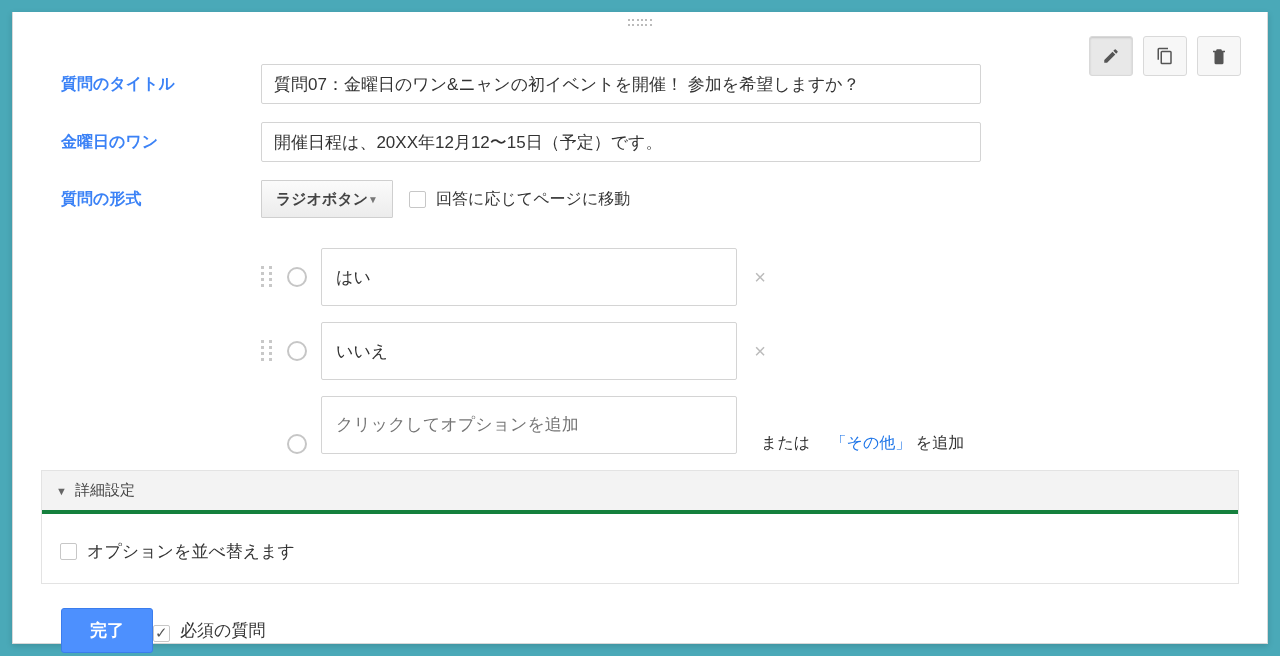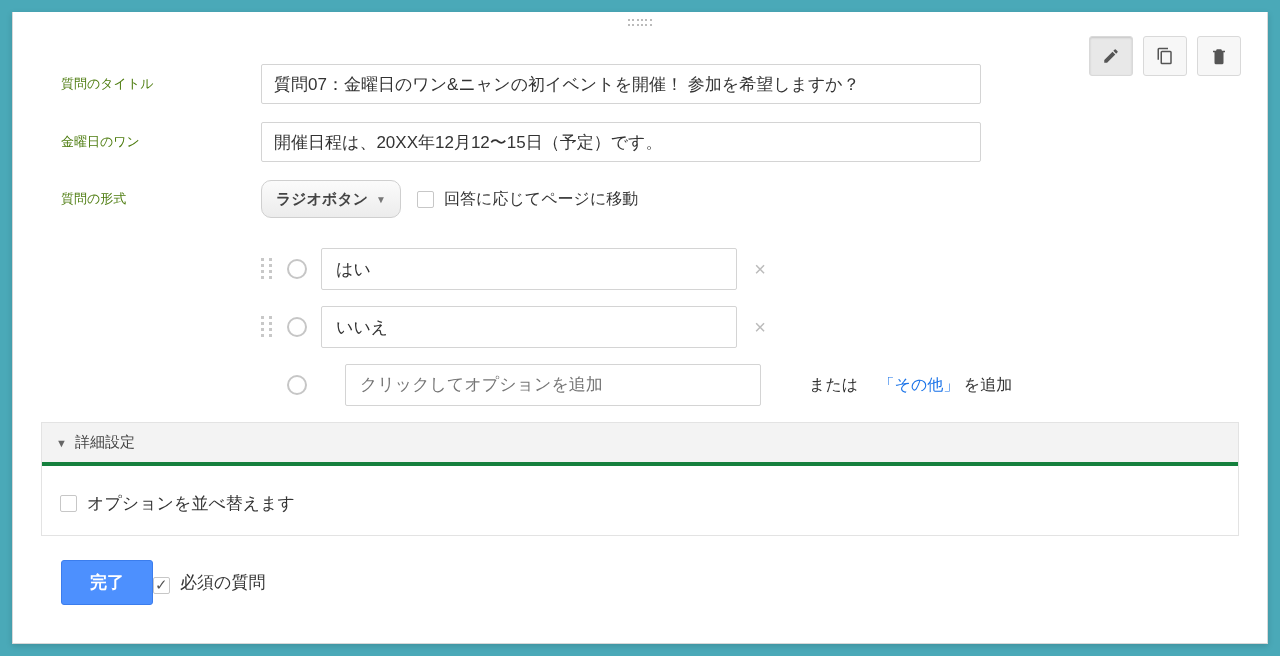--- a/index.html
+++ b/index.html
@@ -56,45 +56,46 @@
 .form-body {
   padding: 30px 48px 0 48px;
 }
 .row {
   display:flex;
   align-items:center;
   margin-bottom: 18px;
 }
 .row-label {
   width: 200px;
-  font-size: 13px;
-  color: #4d7c0f;
+  font-size: 16px;
+  color: #3b82f6;
   flex-shrink:0;
+  font-weight:bold;
 }
 .text-input {
   flex: 0 0 720px;
   height: 40px;
   border: 1px solid #d4d4d4;
   border-radius: 2px;
   padding: 8px 12px;
   font-size: 17px;
   color:#333;
 }
 .qtype-select {
   height: 38px;
   background: linear-gradient(#fbfbfb,#ececec);
   border:1px solid #cfcfcf;
-  border-radius:10px;
+  border-radius:1px;
   padding: 0 14px;
   font-size: 15px;
   font-weight: bold;
   color:#444;
   display:inline-flex;
   align-items:center;
-  gap:8px;
+  gap:0;
   cursor:pointer;
   margin-right: 16px;
 }
 .qtype-select .caret { font-size:10px; color:#777; }
 .cb {
   width:17px; height:17px;
   border:1px solid #c7c7c7;
   border-radius:2px;
   background:#fff;
   display:inline-block;
@@ -124,31 +125,31 @@
   gap:2px;
   margin-right:12px;
   cursor:move;
 }
 .drag-grip span{ width:3px;height:3px;background:#c8c8c8;display:block;}
 .radio-circle{
   width:20px;height:20px;border:2px solid #c6c6c6;border-radius:50%;
   margin-right:14px; flex-shrink:0;
 }
 .opt-input{
-  width:416px;height:42px;
+  width:416px;height:58px;
   border:1px solid #d4d4d4;border-radius:2px;
   padding:0 14px;font-size:17px;color:#333;
 }
 .opt-input.placeholder{ color:#aaa; }
 .remove-x{
   margin-left:14px;
   font-size:20px;color:#bbb;cursor:pointer;
   width:18px;text-align:center;
 }
-.add-other-row{ display:flex; align-items:center; margin-left:26px;gap:24px; }
+.add-other-row{ display:flex; align-items:flex-end; margin-left:26px; }
 .add-other-text{
   margin-left: 24px;
   font-size:16px;color:#333;
 }
 .add-other-text .link{ color:#1a73e8; cursor:pointer;margin-left:16px; }
 .adv-section{
   margin-top:16px;
   background:#f3f3f3;
   border:1px solid #e3e3e3;
   margin-left:28px; margin-right:28px;

